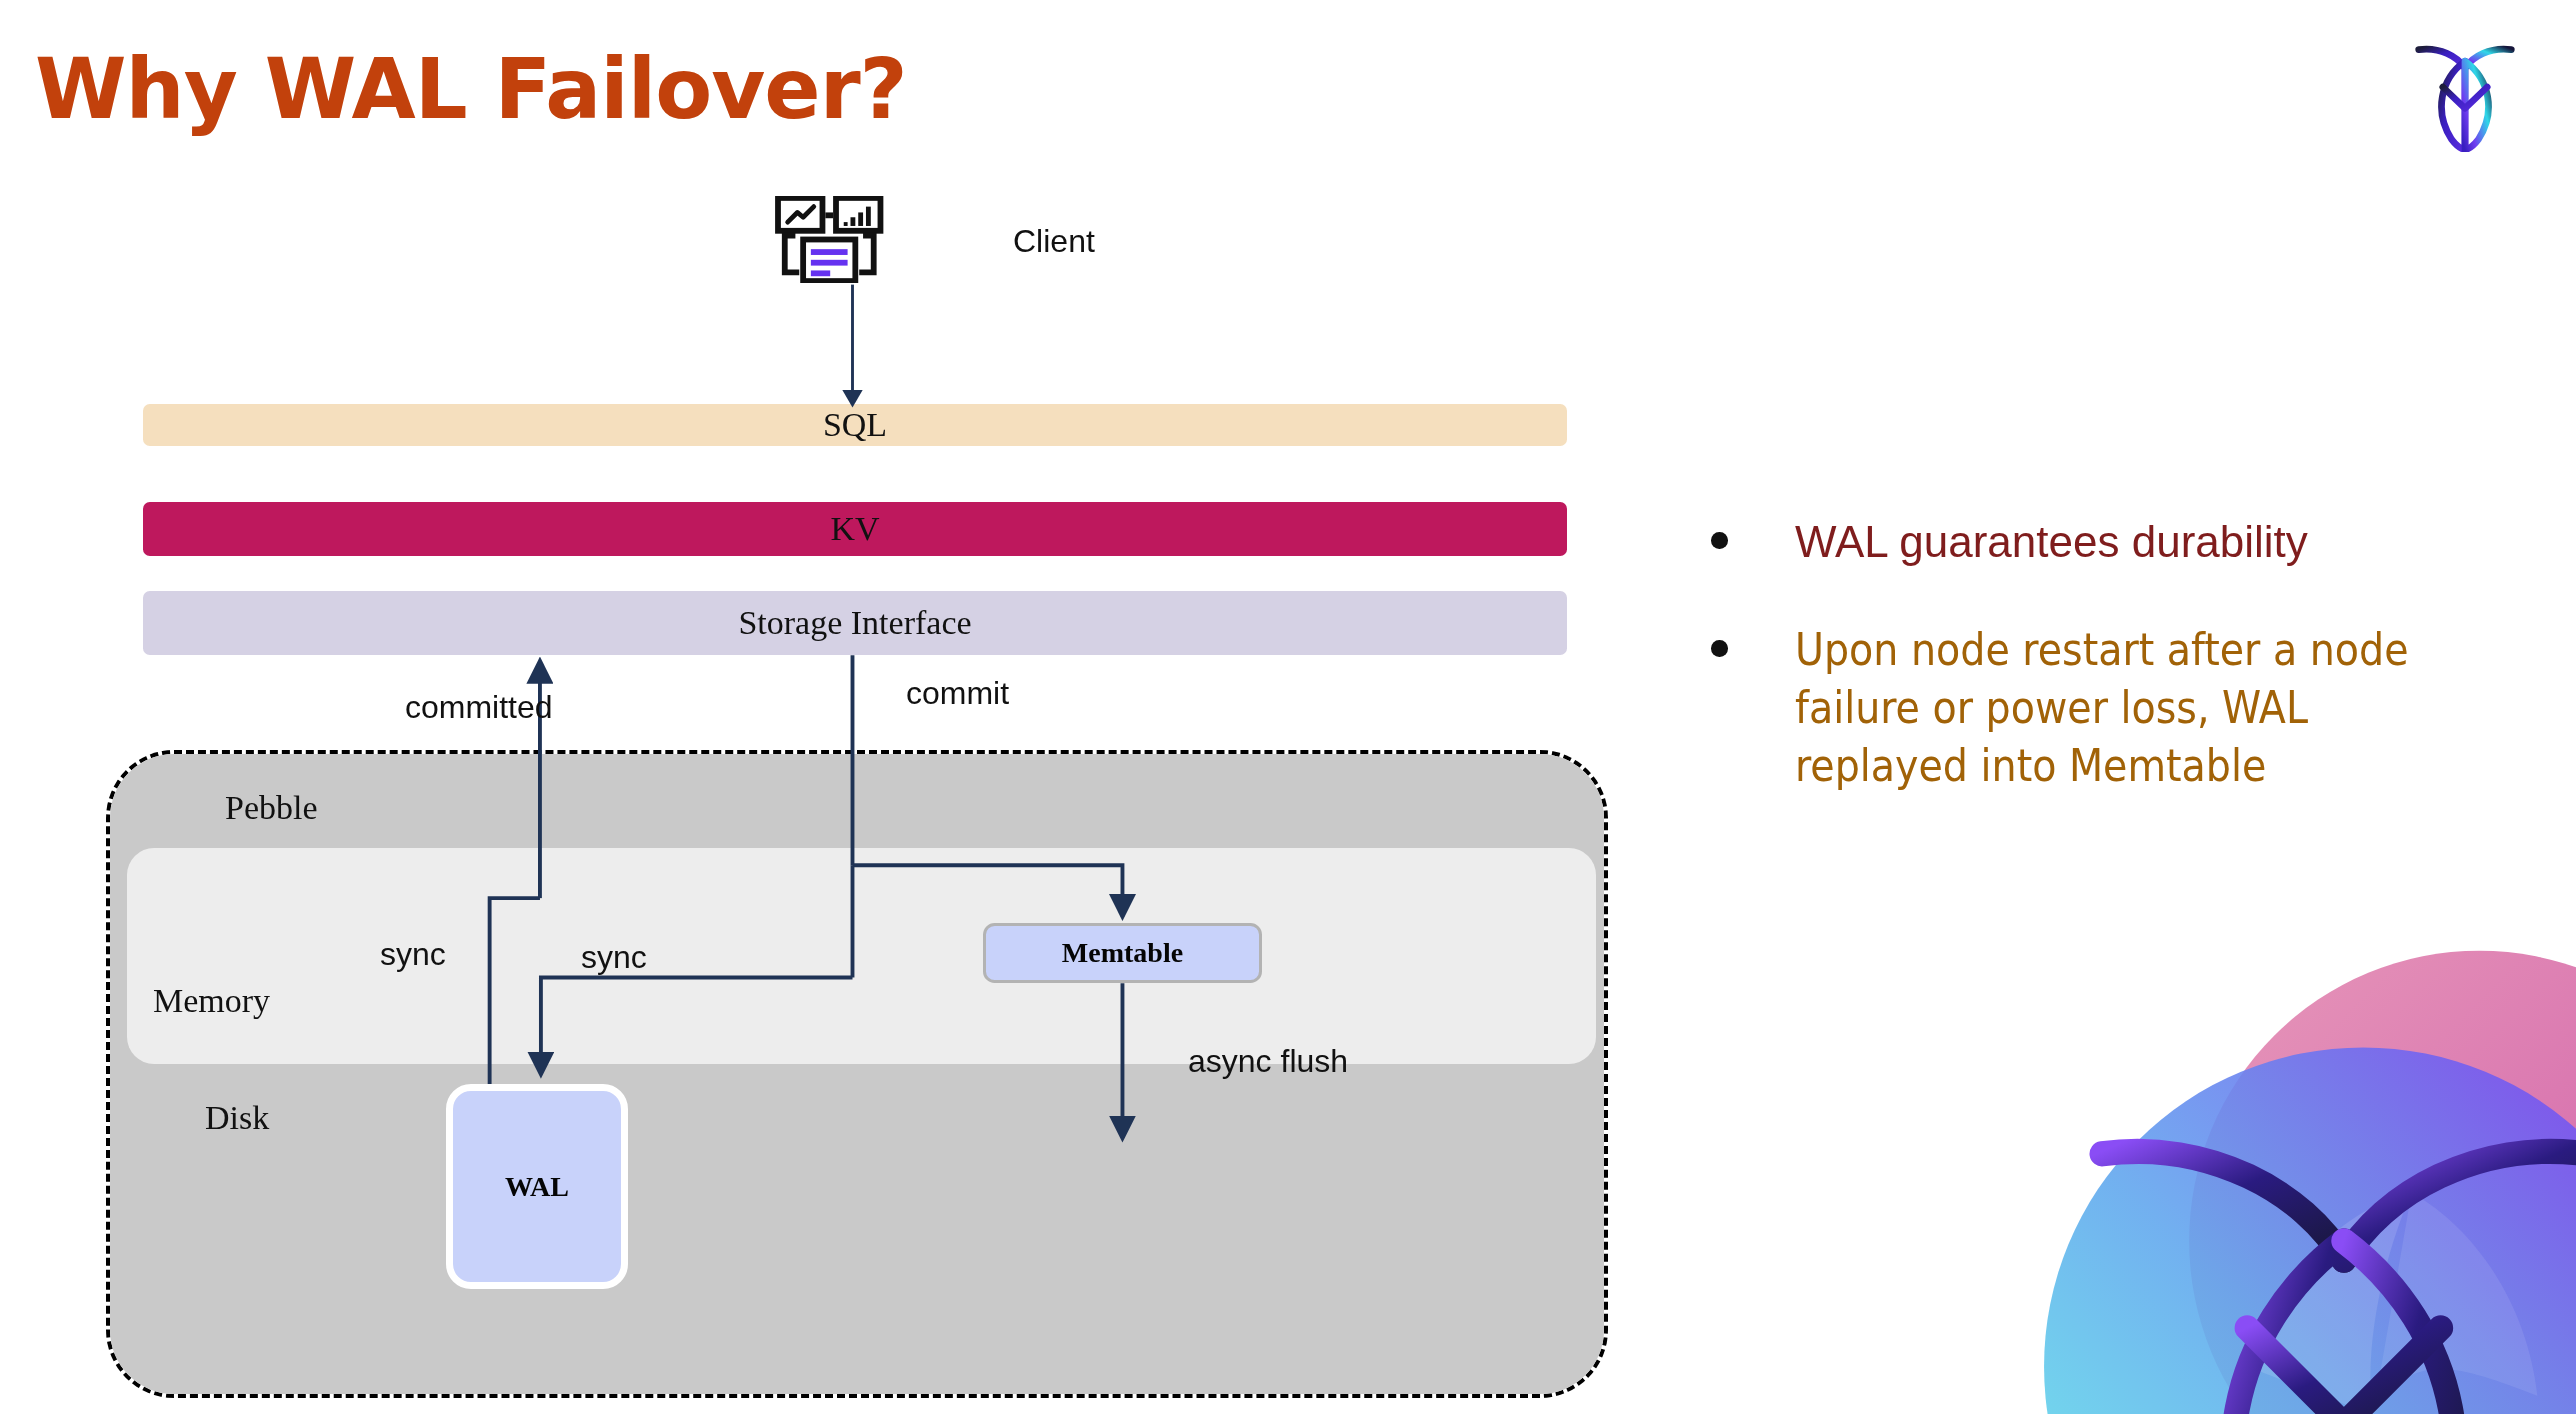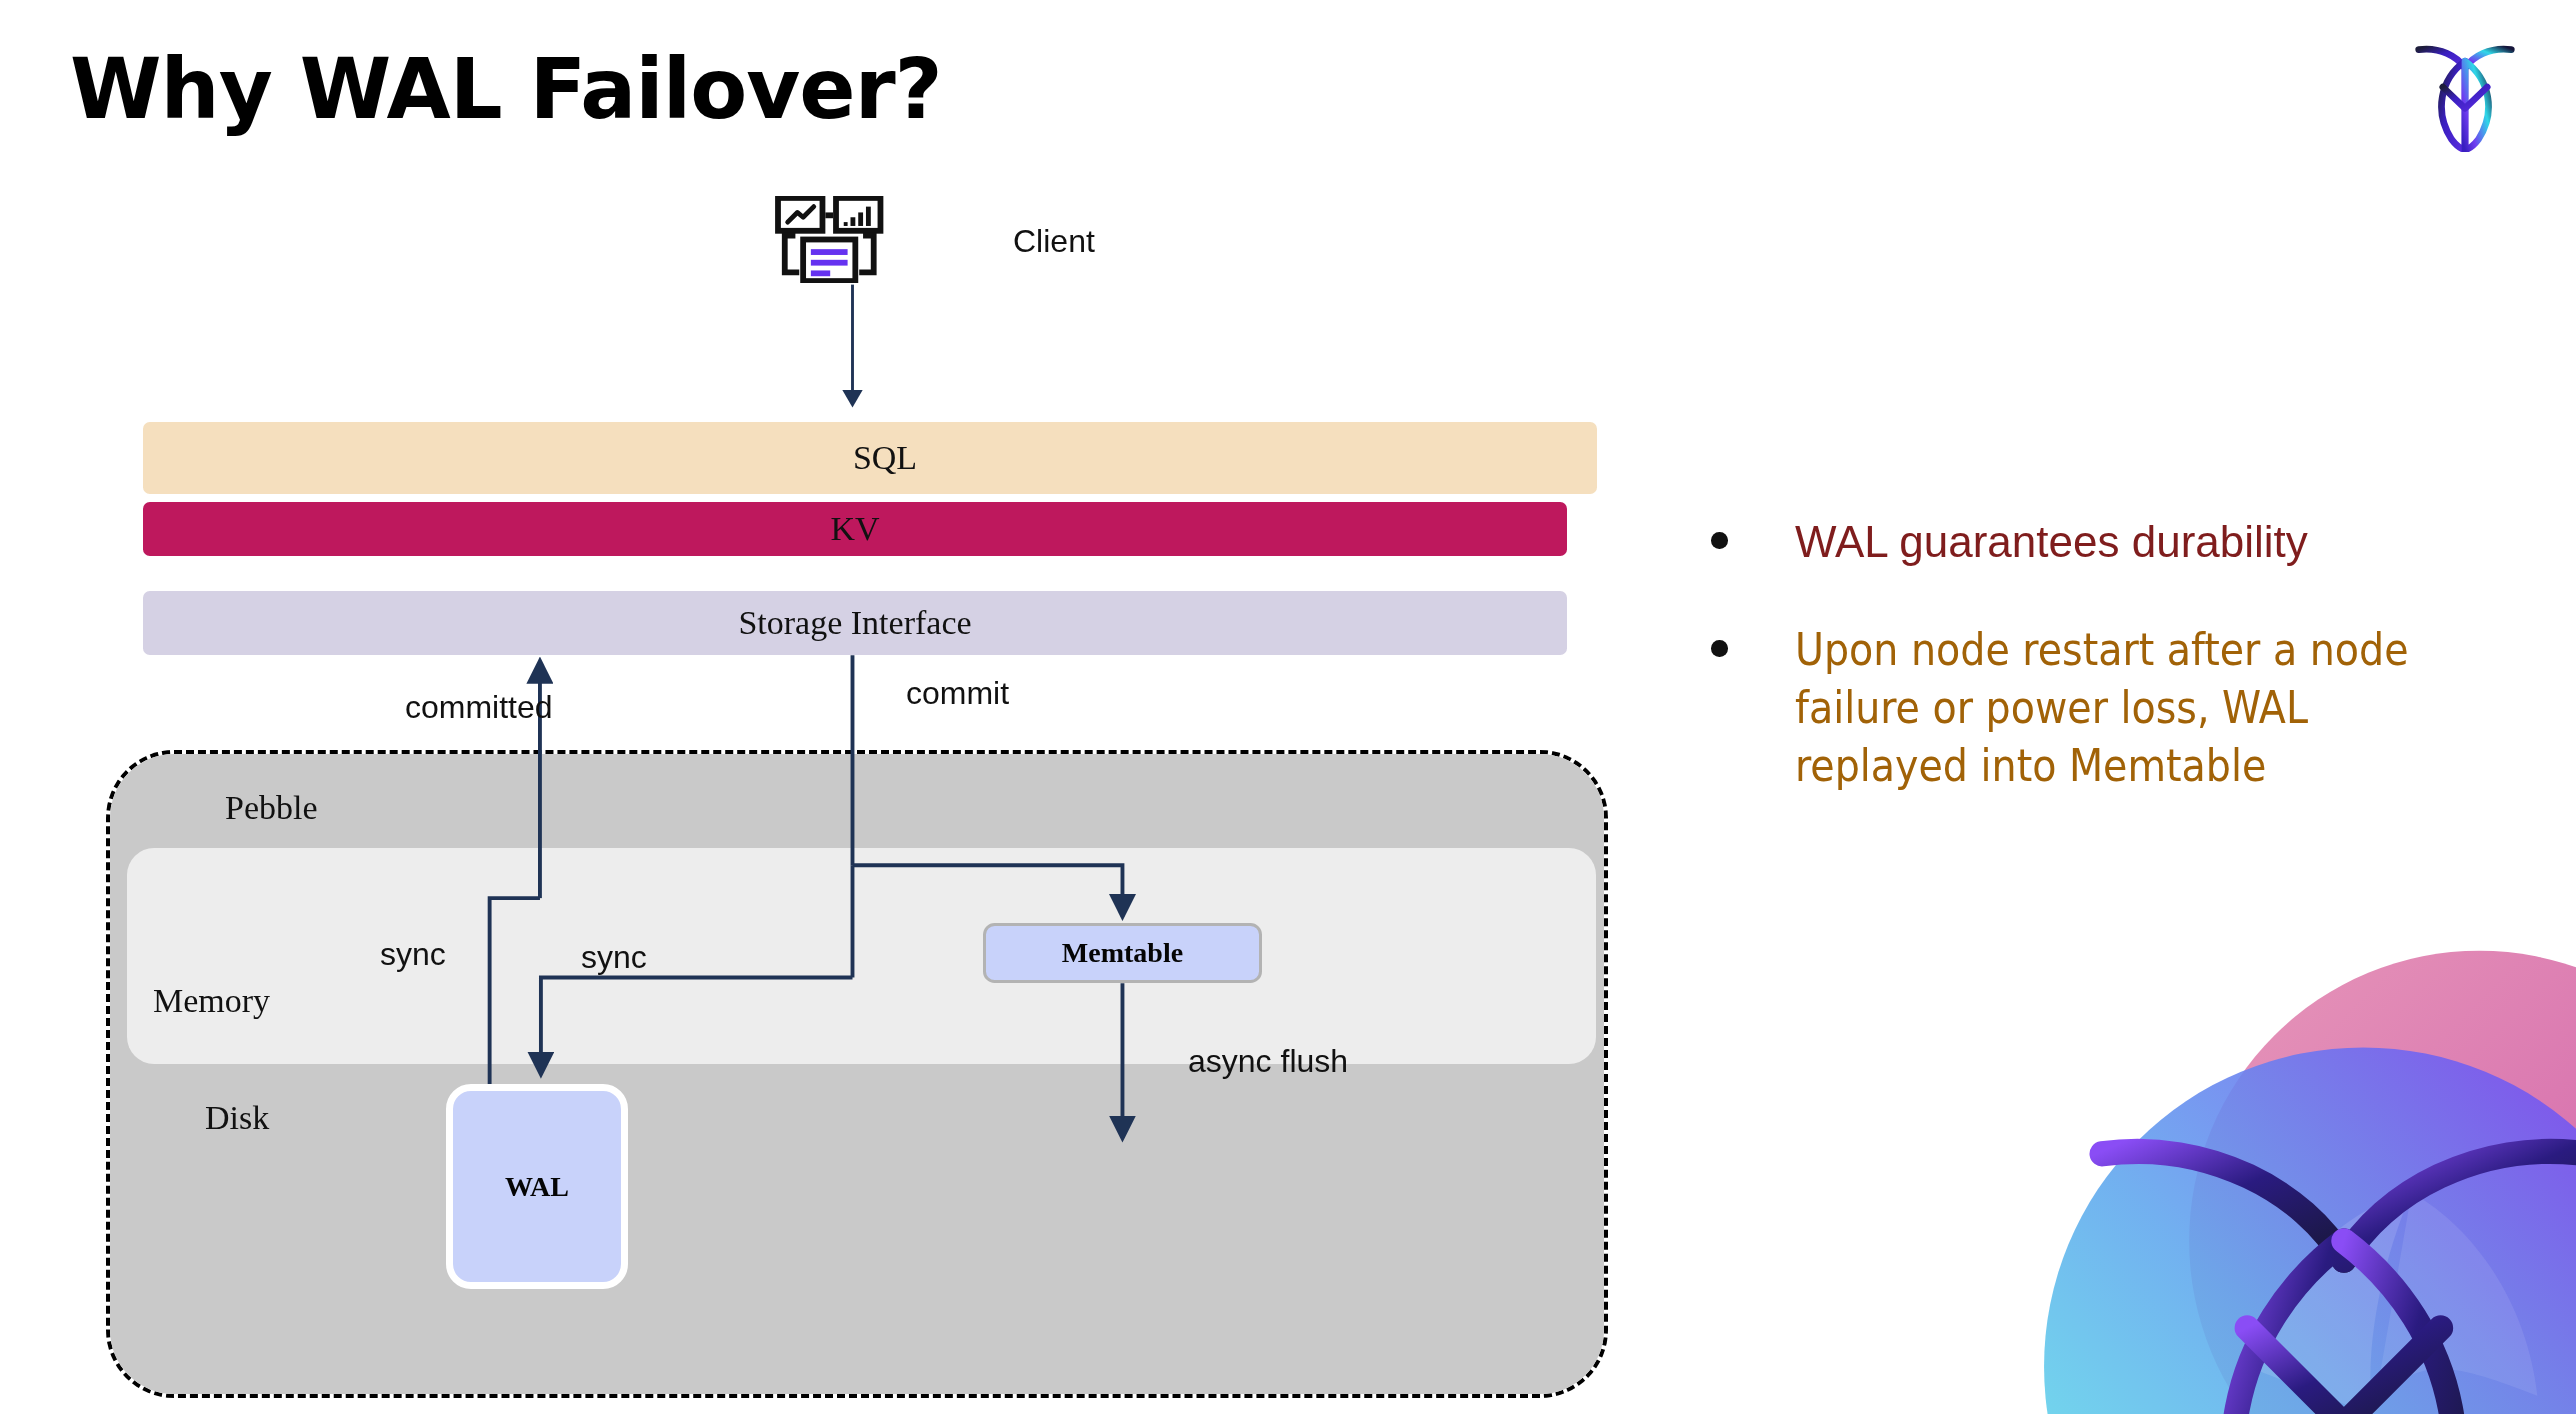--- a/index.html
+++ b/index.html
@@ -17,24 +17,23 @@
 
   
   #slide-title {
     position: absolute;
     left: 35px;
     top: 46px;
     font-family: "DejaVu Sans", sans-serif;
     font-weight: bold;
     font-size: 83px;
     letter-spacing: -1px;
-    color: #000000;
+    color: #c2410c;
     line-height: 1.05;
     white-space: nowrap;
-    margin-left: 35px;
   }
 
   
   #brand-logo {
     position: absolute;
     left: 2411px;
     top: 31px;
     width: 108px;
     height: 121px;
   }
@@ -63,21 +62,21 @@
   .layer-bar {
     position: absolute;
     border-radius: 6.8px;
     display: flex;
     align-items: center;
     justify-content: center;
     font-family: "Liberation Serif", serif;
     font-size: 34px;
     color: #111111;
   }
-  #layer-sql   { left: 143px; top: 422px; width: 1424px; height: 72px; padding-left: 30px; }
+  #layer-sql   { left: 143px; top: 404px; width: 1424px; height: 42px; }
   #layer-kv    { left: 143px; top: 502px; width: 1424px; height: 54px; }
   #layer-store { left: 143px; top: 591px; width: 1424px; height: 64px; }
 
   
   #pebble-container {
     position: absolute;
     left: 106px;
     top: 750px;
     width: 1502px;
     height: 648px;

